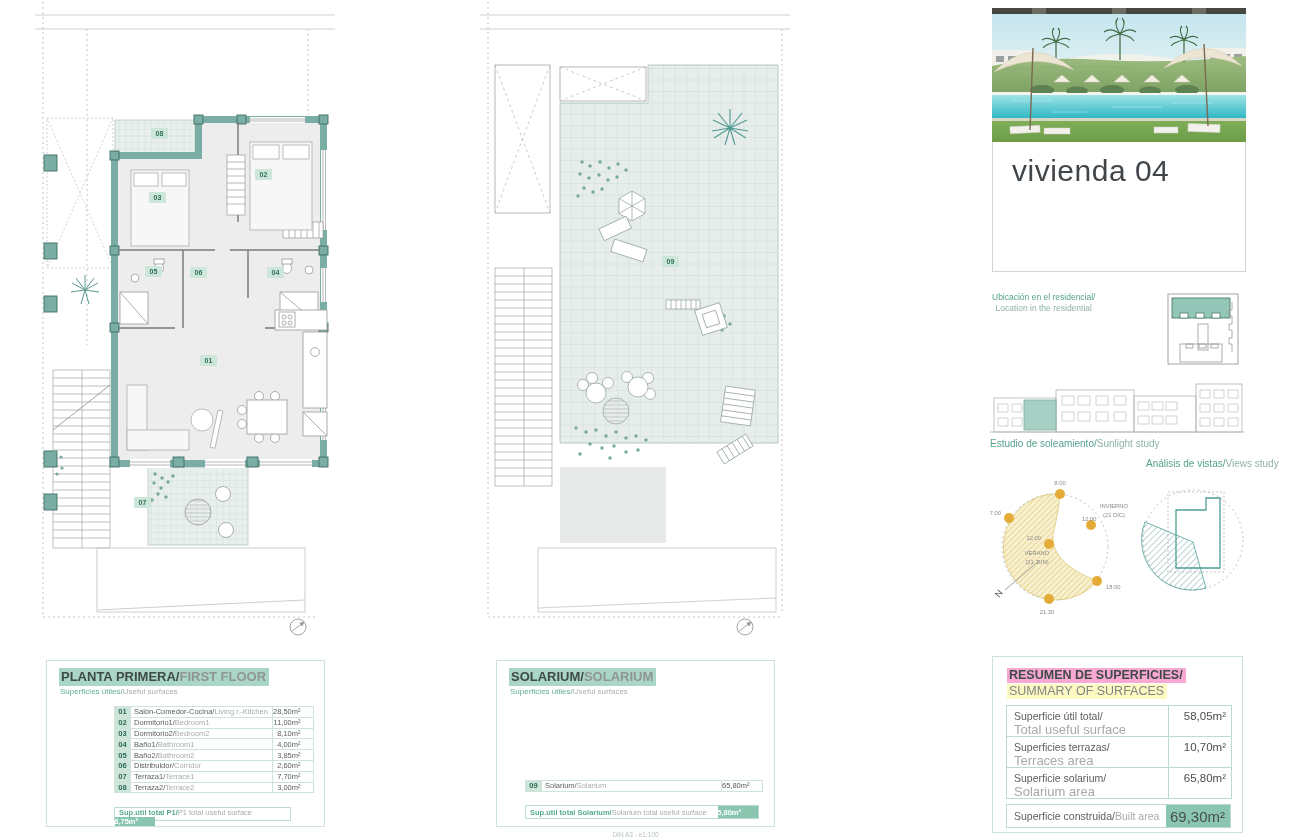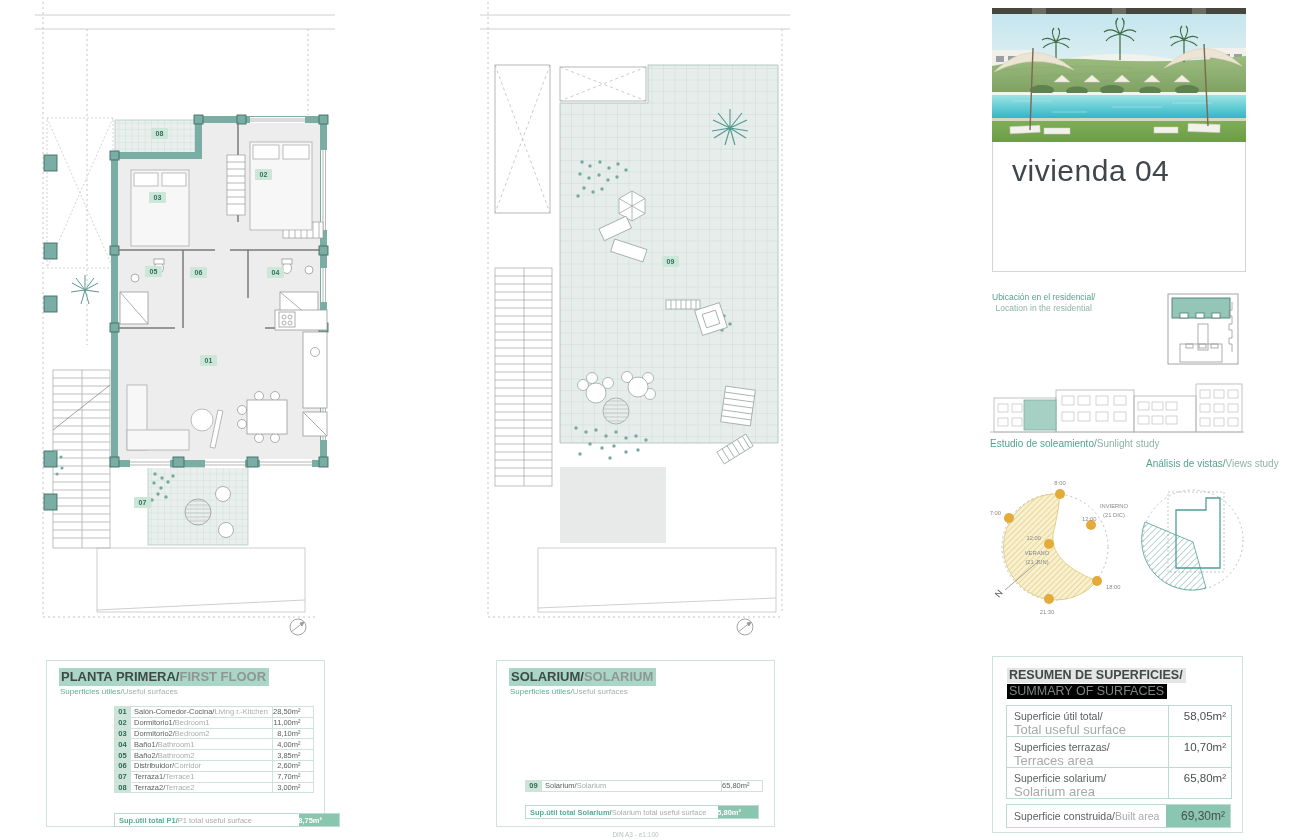--- a/index.html
+++ b/index.html
@@ -45,35 +45,35 @@
   .teal-note { position:absolute; font-size:8.5px; line-height:11px; white-space:nowrap; }
   .teal-note .es { color:#55a18f; }
   .teal-note .en { color:#8fb3a7; }
 
   .study-title { position:absolute; font-size:10px; white-space:nowrap; }
   .study-title .es { color:#55a18f; }
   .study-title .en { color:#8fb3a7; }
 
   
   .sum-title { position:absolute; left:14px; top:10px; font-size:12.5px; line-height:16px; }
-  .sum-title .l1 { background:#e5e5e5; color:#3f4a47; font-weight:bold; padding:0 3px 1px 2px; }
-  .sum-title .l2s { background:#000000; color:#7d8684; padding:0 3px 1px 2px; }
+  .sum-title .l1 { background:#f9a8d4; color:#3f4a47; font-weight:bold; padding:0 3px 1px 2px; }
+  .sum-title .l2s { background:#fef9c3; color:#7d8684; padding:0 3px 1px 2px; }
   table.sum { position:absolute; left:13px; top:48px; border-collapse:collapse; }
   table.sum td { border:1px solid #bcdcd0; }
   table.sum td.lab { width:162px; padding:4px 0 0 7px; font-size:10.5px; line-height:13px; }
   table.sum td.lab .es { color:#5a5f5d; }
   table.sum td.lab .en { color:#a5aaa8; font-size:13px; }
   table.sum td.v { width:63px; vertical-align:top; text-align:right; padding:4px 5px 0 0;
                    font-size:11.5px; color:#4a4f4e; height:30px; }
   .built-row { position:absolute; left:13px; top:147px; width:225px; height:24px;
                border:1px solid #bcdcd0; display:flex; }
   .built-row .lab { flex:1; display:flex; align-items:center; padding-left:7px; font-size:10.5px; white-space:nowrap; }
   .built-row .lab .es { color:#5a5f5d; }
   .built-row .lab .en { color:#a5aaa8; }
-  .built-row .v { width:64px; background:#8ac6b1; color:#4a4f4e; font-size:12px;
+  .built-row .v { width:64px; background:#8ac6b1; color:#4a4f4e; font-size:15px;
                   display:flex; align-items:center; justify-content:flex-end; padding-right:5px; }
 
   .scale-note { position:absolute; left:496px; top:831px; width:279px; text-align:center;
                 font-size:6.5px; color:#b9c4c0; }
 </style>
 </head>
 <body>
 
 <div id="canvas">
 
@@ -645,21 +645,21 @@
             <td class="nm"><span class="es">Terraza1/</span><span class="en">Terrace1</span></td>
             <td class="val">7,70m²</td>
           </tr>
     <tr>
             <td class="num">08</td>
             <td class="nm"><span class="es">Terraza2/</span><span class="en">Terrace2</span></td>
             <td class="val">3,00m²</td>
           </tr>
   </tbody>
       </table>
-  <div class="total-row" style="left:67px; top:152px; width:226px;">
+  <div class="total-row" style="left:67px; top:146px; width:177px;flex-direction:column;">
     <div class="lbl">
           <span class="es">Sup.útil total P1/</span>
           <span class="en">P1 total useful surface</span>
         </div>
     <div class="tv">68,75m²</div>
   </div>
 </div>
 
 <div class="panel" style="left:496px; top:660px; width:279px; height:167px;">
   <div class="p-title">

